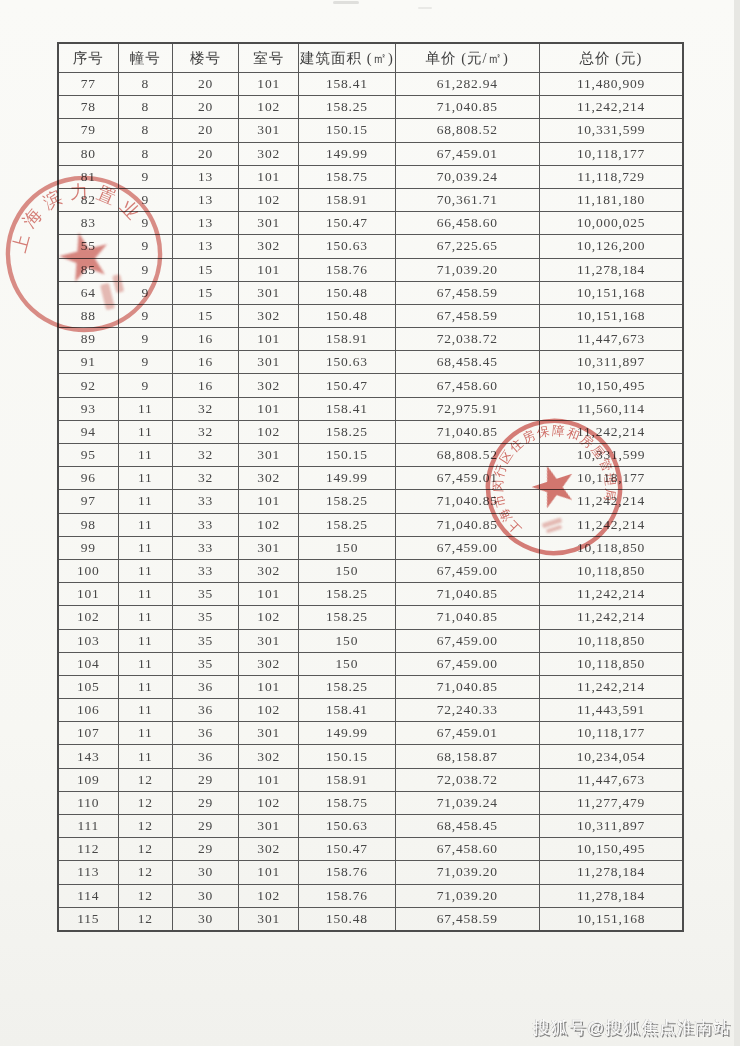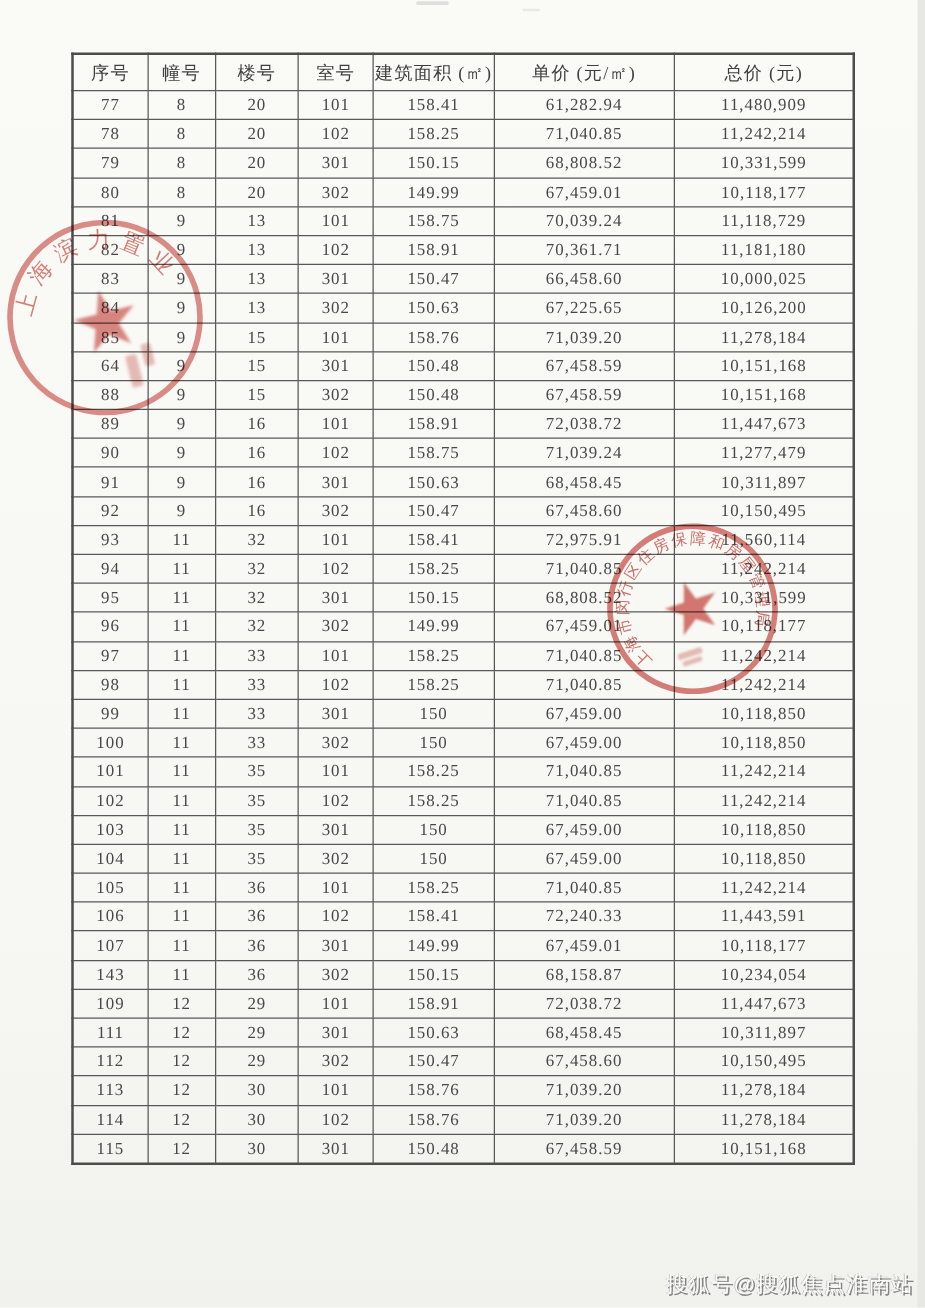--- a/index.html
+++ b/index.html
@@ -132,21 +132,21 @@
         <tr>
           <td>83</td>
           <td>9</td>
           <td>13</td>
           <td>301</td>
           <td>150.47</td>
           <td>66,458.60</td>
           <td>10,000,025</td>
         </tr>
         <tr>
-          <td>84</td>
+          <td>55</td>
           <td>9</td>
           <td>13</td>
           <td>302</td>
           <td>150.63</td>
           <td>67,225.65</td>
           <td>10,126,200</td>
         </tr>
         <tr>
           <td>85</td>
           <td>9</td>
@@ -177,198 +177,198 @@
         <tr>
           <td>89</td>
           <td>9</td>
           <td>16</td>
           <td>101</td>
           <td>158.91</td>
           <td>72,038.72</td>
           <td>11,447,673</td>
         </tr>
         <tr>
-          <td>90</td>
+          <td>91</td>
           <td>9</td>
           <td>16</td>
+          <td>301</td>
+          <td>150.63</td>
+          <td>68,458.45</td>
+          <td>10,311,897</td>
+        </tr>
+        <tr>
+          <td>92</td>
+          <td>9</td>
+          <td>16</td>
+          <td>302</td>
+          <td>150.47</td>
+          <td>67,458.60</td>
+          <td>10,150,495</td>
+        </tr>
+        <tr>
+          <td>93</td>
+          <td>11</td>
+          <td>32</td>
+          <td>101</td>
+          <td>158.41</td>
+          <td>72,975.91</td>
+          <td>11,560,114</td>
+        </tr>
+        <tr>
+          <td>94</td>
+          <td>11</td>
+          <td>32</td>
+          <td>102</td>
+          <td>158.25</td>
+          <td>71,040.85</td>
+          <td>11,242,214</td>
+        </tr>
+        <tr>
+          <td>95</td>
+          <td>11</td>
+          <td>32</td>
+          <td>301</td>
+          <td>150.15</td>
+          <td>68,808.52</td>
+          <td>10,331,599</td>
+        </tr>
+        <tr>
+          <td>96</td>
+          <td>11</td>
+          <td>32</td>
+          <td>302</td>
+          <td>149.99</td>
+          <td>67,459.01</td>
+          <td>10,118,177</td>
+        </tr>
+        <tr>
+          <td>97</td>
+          <td>11</td>
+          <td>33</td>
+          <td>101</td>
+          <td>158.25</td>
+          <td>71,040.85</td>
+          <td>11,242,214</td>
+        </tr>
+        <tr>
+          <td>98</td>
+          <td>11</td>
+          <td>33</td>
+          <td>102</td>
+          <td>158.25</td>
+          <td>71,040.85</td>
+          <td>11,242,214</td>
+        </tr>
+        <tr>
+          <td>99</td>
+          <td>11</td>
+          <td>33</td>
+          <td>301</td>
+          <td>150</td>
+          <td>67,459.00</td>
+          <td>10,118,850</td>
+        </tr>
+        <tr>
+          <td>100</td>
+          <td>11</td>
+          <td>33</td>
+          <td>302</td>
+          <td>150</td>
+          <td>67,459.00</td>
+          <td>10,118,850</td>
+        </tr>
+        <tr>
+          <td>101</td>
+          <td>11</td>
+          <td>35</td>
+          <td>101</td>
+          <td>158.25</td>
+          <td>71,040.85</td>
+          <td>11,242,214</td>
+        </tr>
+        <tr>
+          <td>102</td>
+          <td>11</td>
+          <td>35</td>
+          <td>102</td>
+          <td>158.25</td>
+          <td>71,040.85</td>
+          <td>11,242,214</td>
+        </tr>
+        <tr>
+          <td>103</td>
+          <td>11</td>
+          <td>35</td>
+          <td>301</td>
+          <td>150</td>
+          <td>67,459.00</td>
+          <td>10,118,850</td>
+        </tr>
+        <tr>
+          <td>104</td>
+          <td>11</td>
+          <td>35</td>
+          <td>302</td>
+          <td>150</td>
+          <td>67,459.00</td>
+          <td>10,118,850</td>
+        </tr>
+        <tr>
+          <td>105</td>
+          <td>11</td>
+          <td>36</td>
+          <td>101</td>
+          <td>158.25</td>
+          <td>71,040.85</td>
+          <td>11,242,214</td>
+        </tr>
+        <tr>
+          <td>106</td>
+          <td>11</td>
+          <td>36</td>
+          <td>102</td>
+          <td>158.41</td>
+          <td>72,240.33</td>
+          <td>11,443,591</td>
+        </tr>
+        <tr>
+          <td>107</td>
+          <td>11</td>
+          <td>36</td>
+          <td>301</td>
+          <td>149.99</td>
+          <td>67,459.01</td>
+          <td>10,118,177</td>
+        </tr>
+        <tr>
+          <td>143</td>
+          <td>11</td>
+          <td>36</td>
+          <td>302</td>
+          <td>150.15</td>
+          <td>68,158.87</td>
+          <td>10,234,054</td>
+        </tr>
+        <tr>
+          <td>109</td>
+          <td>12</td>
+          <td>29</td>
+          <td>101</td>
+          <td>158.91</td>
+          <td>72,038.72</td>
+          <td>11,447,673</td>
+        </tr>
+        <tr>
+          <td>110</td>
+          <td>12</td>
+          <td>29</td>
           <td>102</td>
           <td>158.75</td>
           <td>71,039.24</td>
           <td>11,277,479</td>
-        </tr>
-        <tr>
-          <td>91</td>
-          <td>9</td>
-          <td>16</td>
-          <td>301</td>
-          <td>150.63</td>
-          <td>68,458.45</td>
-          <td>10,311,897</td>
-        </tr>
-        <tr>
-          <td>92</td>
-          <td>9</td>
-          <td>16</td>
-          <td>302</td>
-          <td>150.47</td>
-          <td>67,458.60</td>
-          <td>10,150,495</td>
-        </tr>
-        <tr>
-          <td>93</td>
-          <td>11</td>
-          <td>32</td>
-          <td>101</td>
-          <td>158.41</td>
-          <td>72,975.91</td>
-          <td>11,560,114</td>
-        </tr>
-        <tr>
-          <td>94</td>
-          <td>11</td>
-          <td>32</td>
-          <td>102</td>
-          <td>158.25</td>
-          <td>71,040.85</td>
-          <td>11,242,214</td>
-        </tr>
-        <tr>
-          <td>95</td>
-          <td>11</td>
-          <td>32</td>
-          <td>301</td>
-          <td>150.15</td>
-          <td>68,808.52</td>
-          <td>10,331,599</td>
-        </tr>
-        <tr>
-          <td>96</td>
-          <td>11</td>
-          <td>32</td>
-          <td>302</td>
-          <td>149.99</td>
-          <td>67,459.01</td>
-          <td>10,118,177</td>
-        </tr>
-        <tr>
-          <td>97</td>
-          <td>11</td>
-          <td>33</td>
-          <td>101</td>
-          <td>158.25</td>
-          <td>71,040.85</td>
-          <td>11,242,214</td>
-        </tr>
-        <tr>
-          <td>98</td>
-          <td>11</td>
-          <td>33</td>
-          <td>102</td>
-          <td>158.25</td>
-          <td>71,040.85</td>
-          <td>11,242,214</td>
-        </tr>
-        <tr>
-          <td>99</td>
-          <td>11</td>
-          <td>33</td>
-          <td>301</td>
-          <td>150</td>
-          <td>67,459.00</td>
-          <td>10,118,850</td>
-        </tr>
-        <tr>
-          <td>100</td>
-          <td>11</td>
-          <td>33</td>
-          <td>302</td>
-          <td>150</td>
-          <td>67,459.00</td>
-          <td>10,118,850</td>
-        </tr>
-        <tr>
-          <td>101</td>
-          <td>11</td>
-          <td>35</td>
-          <td>101</td>
-          <td>158.25</td>
-          <td>71,040.85</td>
-          <td>11,242,214</td>
-        </tr>
-        <tr>
-          <td>102</td>
-          <td>11</td>
-          <td>35</td>
-          <td>102</td>
-          <td>158.25</td>
-          <td>71,040.85</td>
-          <td>11,242,214</td>
-        </tr>
-        <tr>
-          <td>103</td>
-          <td>11</td>
-          <td>35</td>
-          <td>301</td>
-          <td>150</td>
-          <td>67,459.00</td>
-          <td>10,118,850</td>
-        </tr>
-        <tr>
-          <td>104</td>
-          <td>11</td>
-          <td>35</td>
-          <td>302</td>
-          <td>150</td>
-          <td>67,459.00</td>
-          <td>10,118,850</td>
-        </tr>
-        <tr>
-          <td>105</td>
-          <td>11</td>
-          <td>36</td>
-          <td>101</td>
-          <td>158.25</td>
-          <td>71,040.85</td>
-          <td>11,242,214</td>
-        </tr>
-        <tr>
-          <td>106</td>
-          <td>11</td>
-          <td>36</td>
-          <td>102</td>
-          <td>158.41</td>
-          <td>72,240.33</td>
-          <td>11,443,591</td>
-        </tr>
-        <tr>
-          <td>107</td>
-          <td>11</td>
-          <td>36</td>
-          <td>301</td>
-          <td>149.99</td>
-          <td>67,459.01</td>
-          <td>10,118,177</td>
-        </tr>
-        <tr>
-          <td>143</td>
-          <td>11</td>
-          <td>36</td>
-          <td>302</td>
-          <td>150.15</td>
-          <td>68,158.87</td>
-          <td>10,234,054</td>
-        </tr>
-        <tr>
-          <td>109</td>
-          <td>12</td>
-          <td>29</td>
-          <td>101</td>
-          <td>158.91</td>
-          <td>72,038.72</td>
-          <td>11,447,673</td>
         </tr>
         <tr>
           <td>111</td>
           <td>12</td>
           <td>29</td>
           <td>301</td>
           <td>150.63</td>
           <td>68,458.45</td>
           <td>10,311,897</td>
         </tr>

